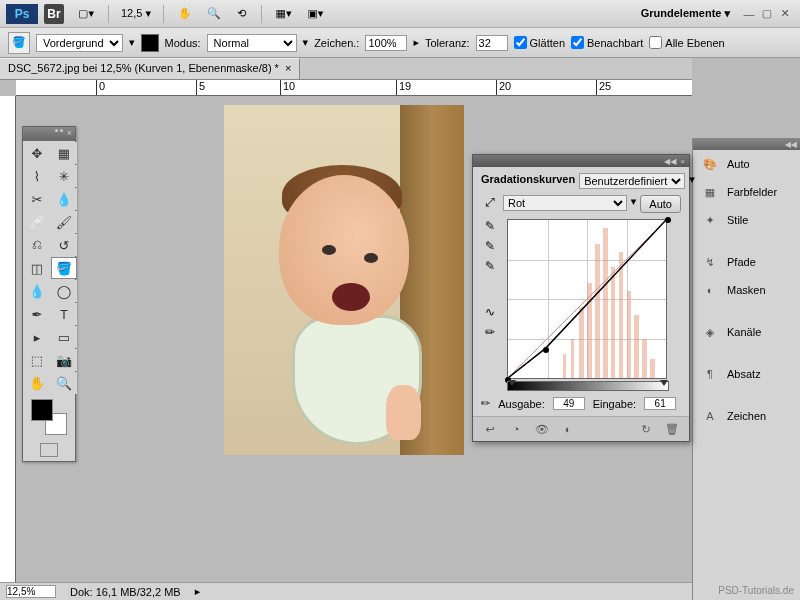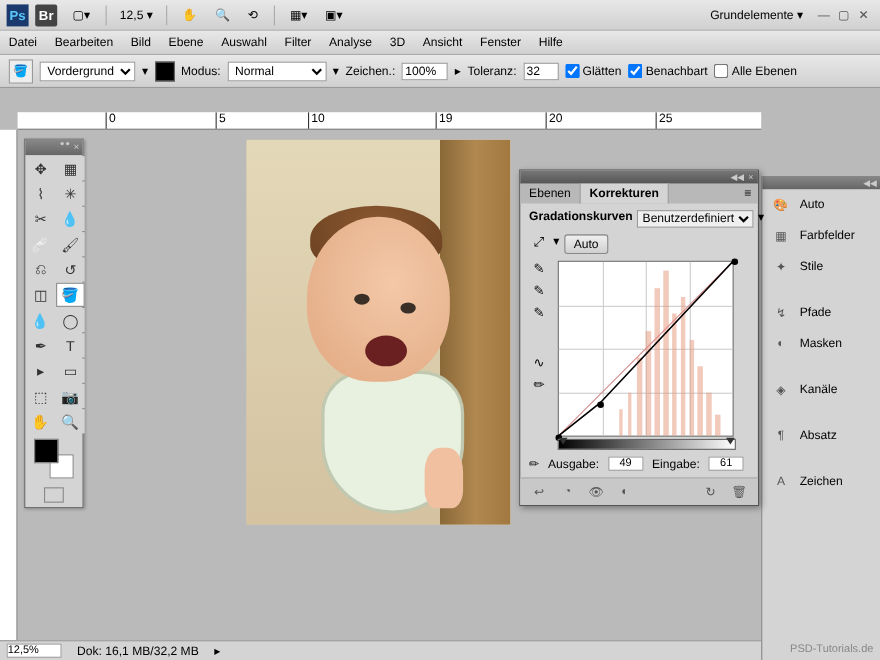--- a/index.html
+++ b/index.html
@@ -1,24 +1,24 @@
 <!DOCTYPE html>
 <html><head>
 <meta charset="utf-8">
 <style>
 * { margin: 0; padding: 0; box-sizing: border-box; font-family: Tahoma, Arial, sans-serif; font-size: 11px; }
 body { background: #000; width: 800px; height: 600px; overflow: hidden; position: relative; }
 .app { background: #d4d4d4; width: 800px; height: 600px; display: flex; flex-direction: column; }
 .titlebar { background: linear-gradient(#e8e8e8, #d0d0d0); height: 28px; display: flex; align-items: center; padding: 0 6px; border-bottom: 1px solid #aaa; }
-.titlebar .ps-logo { width: 20px; height: 20px; background: #1a3a6e; color: #5ac8fa; font-weight: bold; font-size: 12px; display: flex; align-items: center; justify-content: center; border-radius: 0; margin-right: 6px; }
+.titlebar .ps-logo { width: 32px; height: 20px; background: #1a3a6e; color: #5ac8fa; font-weight: bold; font-size: 12px; display: flex; align-items: center; justify-content: center; border-radius: 0; margin-right: 6px; }
 .titlebar .br-logo { width: 20px; height: 20px; background: #444; color: #fff; font-weight: bold; font-size: 12px; display: flex; align-items: center; justify-content: center; border-radius: 2px; margin-right: 6px; }
 .titlebar .tb-btn { margin: 0 4px; padding: 2px 4px; display: flex; align-items: center; cursor: pointer; }
 .titlebar .zoom { margin: 0 6px; }
 .titlebar .spacer { flex: 1; }
-.titlebar .workspace { font-weight: normal; margin-right: 10px; }
+.titlebar .workspace { font-weight: bold; margin-right: 10px; }
 .titlebar .divider { width: 1px; height: 18px; background: #aaa; margin: 0 6px; }
 .winctrl { width: 14px; height: 14px; margin: 0 2px; display: flex; align-items: center; justify-content: center; color: #555; cursor: pointer; }
 
 .menubar { background: linear-gradient(#e8e8e8, #d0d0d0); height: 22px; display: flex; align-items: center; padding: 0 8px; border-bottom: 1px solid #aaa; }
 .menubar span { margin-right: 16px; cursor: pointer; }
 
 .optionsbar { background: linear-gradient(#e8e8e8, #d0d0d0); height: 30px; display: flex; align-items: center; padding: 0 8px; border-bottom: 1px solid #999; gap: 6px; }
 .optionsbar select, .optionsbar input[type=text] { font-size: 11px; border: 1px solid #999; background: #fff; padding: 1px 2px; }
 .optionsbar .swatch { width: 18px; height: 18px; border: 1px solid #666; background: #000; }
 .optionsbar label { display: flex; align-items: center; gap: 3px; }
@@ -119,33 +119,20 @@
     <div class="divider"></div>
     <div class="tb-btn">▦▾</div>
     <div class="tb-btn">▣▾</div>
     <div class="spacer"></div>
     <div class="workspace"><span>Grundelemente</span> ▾</div>
     <div class="winctrl">—</div>
     <div class="winctrl">▢</div>
     <div class="winctrl">✕</div>
   </div>
 
-  <div class="menubar">
-    <span>Datei</span>
-    <span>Bearbeiten</span>
-    <span>Bild</span>
-    <span>Ebene</span>
-    <span>Auswahl</span>
-    <span>Filter</span>
-    <span>Analyse</span>
-    <span>3D</span>
-    <span>Ansicht</span>
-    <span>Fenster</span>
-    <span>Hilfe</span>
-  </div>
 
   <div class="optionsbar">
     <div class="bucket-icon">🪣</div>
     <select><option>Vordergrund</option></select>
     <span>▾</span>
     <div class="swatch"></div>
     <span>Modus:</span>
     <select style="width:90px"><option>Normal</option></select>
     <span>▾</span>
     <span>Zeichen.:</span>
@@ -161,20 +148,23 @@
         <input type="checkbox" checked="" style="">
         <span>Benachbart</span>
       </label>
     <label>
         <input type="checkbox" style="">
         <span>Alle Ebenen</span>
       </label>
   </div>
 
   <div class="workspace-area">
+    <div class="tabbar">
+      <div class="tab"><span>DSC_5672.jpg bei 12,5% (Kurven 1, Ebenenmaske/8) *</span> &nbsp;×</div>
+    </div>
     <div class="ruler-h">
       <div class="tick" style="left:80px">0</div>
       <div class="tick" style="left:180px">5</div>
       <div class="tick" style="left:264px">10</div>
       <div class="tick" style="left:380px">19</div>
       <div class="tick" style="left:480px">20</div>
       <div class="tick" style="left:580px">25</div>
     </div>
     <div class="ruler-v"></div>
 
@@ -281,33 +271,29 @@
   <div class="tools-mode">
     <div class="mode-btn std"></div>
   </div>
 </div>
 
 <div class="curves">
   <div class="curves-header">
       <span>◀◀</span>
       <span>×</span>
     </div>
-  <div class="curves-tabs">
-    <div class="ctab">Ebenen</div>
-    <div class="ctab active">Korrekturen</div>
-    <div class="menu">≡</div>
-  </div>
   <div class="curves-body">
     <div class="curves-row">
       <label>Gradationskurven</label>
       <select><option>Benutzerdefiniert</option></select>
       <span>▾</span>
     </div>
     <div class="curves-row">
       <span class="picker">⤢</span>
+      <select><option>Rot</option></select>
       <span>▾</span>
       <button class="auto-btn">Auto</button>
     </div>
     <div class="curves-main">
       <div class="curves-pickers">
         <div class="picker">✎</div>
         <div class="picker">✎</div>
         <div class="picker">✎</div>
         <div style="height:20px"></div>
         <div class="picker">∿</div>

